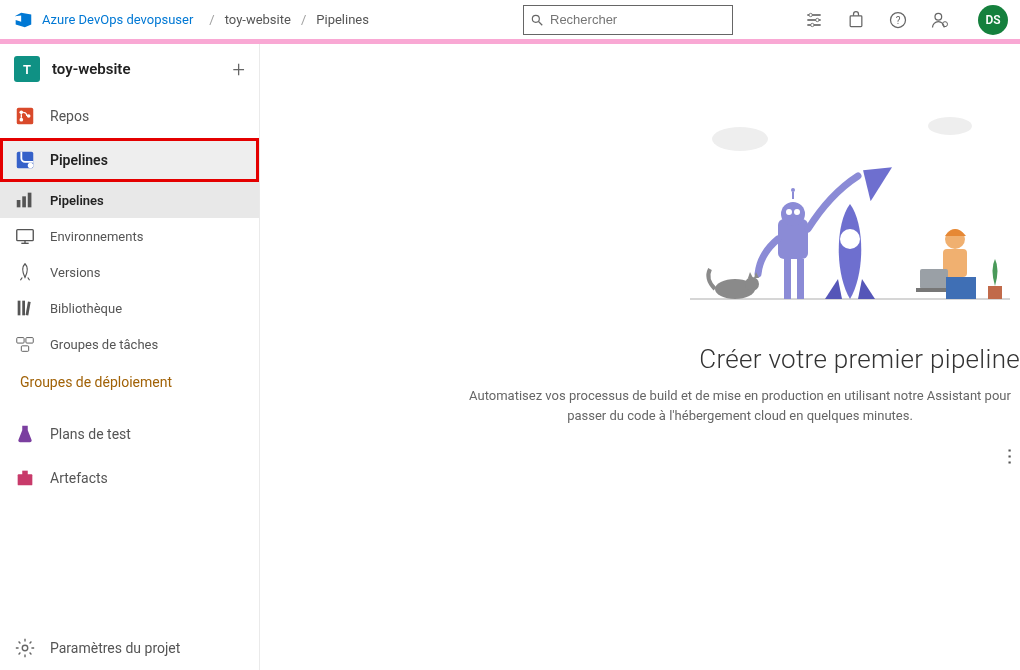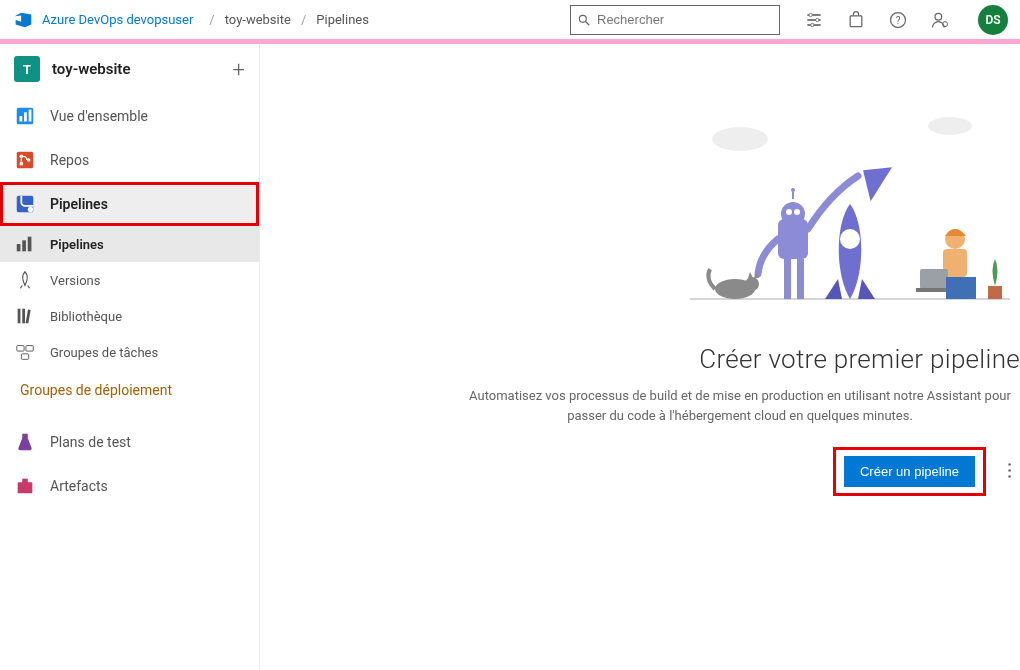--- a/index.html
+++ b/index.html
@@ -16,21 +16,21 @@
     height: 44px;
     display: flex;
     align-items: center;
     padding: 0 12px;
     border-bottom: 5px solid #f9a8d4;
   }
   .topbar .logo { width: 22px; height: 22px; margin-right: 8px; display:flex; align-items:center;}
   .topbar .org-link { color: #0078d4; font-size: 13px; margin-right: 6px; white-space: nowrap; }
   .topbar .sep { color: #a0a0a0; margin: 0 10px; font-size: 13px; }
   .topbar .crumb { color: #555; font-size: 13px; }
-  .searchwrap { margin-left: auto; display:flex; align-items:flex-end; }
+  .searchwrap { margin-left: auto; display:flex; align-items:flex-end;gap:47px; }
   .searchbox { border:1px solid #666; height:30px; width:210px; display:flex; align-items:center; padding:0 6px; }
   .searchbox svg { width:16px; height:16px; color:#666; margin-right:6px; }
   .searchbox input { border:none; outline:none; flex:1; font-size:13px; color:#444; background:transparent; }
   .top-icons { display:flex; align-items:center; gap:22px; margin-left:24px; }
   .top-icons .ico { width:20px; height:20px; color:#666; display:flex; align-items:center; justify-content:center; }
   .avatar { width:30px; height:30px; border-radius:50%; background:#15803d; color:#fff; display:flex; align-items:center; justify-content:center; font-size:12px; font-weight:600; margin-left:6px;}
 
   .shell { display:flex; height:calc(670px - 44px); }
   .sidebar {
     width: 260px;
@@ -141,31 +141,20 @@
     <div class="proj-header">
       <div class="proj-badge">T</div>
       <div class="proj-name">toy-website</div>
       <div class="plus">+</div>
     </div>
 
     <div class="nav">
       <div class="nav-item">
         <div class="nav-ico">
           <svg viewBox="0 0 24 24">
-              <rect x="3" y="3" width="18" height="18" rx="2" fill="#1f8ce6"></rect>
-              <rect x="6" y="12" width="3" height="6" fill="#fff"></rect>
-              <rect x="11" y="8" width="3" height="10" fill="#fff"></rect>
-              <rect x="16" y="5" width="3" height="13" fill="#fff"></rect>
-            </svg>
-        </div>
-        <span>Vue d'ensemble</span>
-      </div>
-      <div class="nav-item">
-        <div class="nav-ico">
-          <svg viewBox="0 0 24 24">
               <rect x="3" y="3" width="18" height="18" rx="2" fill="#d94a2b"></rect>
               <circle cx="8" cy="8" r="2" fill="#fff"></circle>
               <circle cx="8" cy="16" r="2" fill="#fff"></circle>
               <circle cx="16" cy="12" r="2" fill="#fff"></circle>
               <path d="M8 10 V14 M10 8 C14 8 14 12 14 12" stroke="#fff" stroke-width="1.5" fill="none"></path>
             </svg>
         </div>
         <span>Repos</span>
       </div>
       <div class="nav-item top-active highlighted">
@@ -185,20 +174,30 @@
               <rect x="3" y="12" width="4" height="8" fill="#555"></rect>
               <rect x="9" y="8" width="4" height="12" fill="#555"></rect>
               <rect x="15" y="4" width="4" height="16" fill="#555"></rect>
             </svg>
         </div>
         <span>Pipelines</span>
       </div>
       <div class="sub-item">
         <div class="sub-ico">
           <svg viewBox="0 0 24 24">
+              <rect x="3" y="5" width="18" height="12" rx="1" stroke="#555" stroke-width="1.5" fill="none"></rect>
+              <line x1="8" y1="20" x2="16" y2="20" stroke="#555" stroke-width="1.5"></line>
+              <line x1="12" y1="17" x2="12" y2="20" stroke="#555" stroke-width="1.5"></line>
+            </svg>
+        </div>
+        <span>Environnements</span>
+      </div>
+      <div class="sub-item">
+        <div class="sub-ico">
+          <svg viewBox="0 0 24 24">
               <path d="M12 3 C15 6 15 12 12 18 C9 12 9 6 12 3 Z" stroke="#555" stroke-width="1.3" fill="none"></path>
               <line x1="9" y1="18" x2="7" y2="21" stroke="#555" stroke-width="1.3"></line>
               <line x1="15" y1="18" x2="17" y2="21" stroke="#555" stroke-width="1.3"></line>
             </svg>
         </div>
         <span>Versions</span>
       </div>
       <div class="sub-item">
         <div class="sub-ico">
           <svg viewBox="0 0 24 24">
@@ -237,20 +236,31 @@
         <div class="nav-ico">
           <svg viewBox="0 0 24 24">
               <rect x="4" y="8" width="16" height="12" rx="1" fill="#c83a6a"></rect>
               <rect x="9" y="4" width="6" height="5" fill="#c83a6a"></rect>
             </svg>
         </div>
         <span>Artefacts</span>
       </div>
     </div>
 
+    <div class="sidebar-footer">
+      <div class="nav-item">
+        <div class="nav-ico">
+          <svg viewBox="0 0 24 24">
+              <circle cx="12" cy="12" r="3" stroke="#666" stroke-width="1.5" fill="none"></circle>
+              <path d="M12 2v3M12 19v3M2 12h3M19 12h3M5 5l2 2M17 17l2 2M19 5l-2 2M7 17l-2 2" stroke="#666" stroke-width="1.5"></path>
+            </svg>
+        </div>
+        <span>Paramètres du projet</span>
+      </div>
+    </div>
   </div>
 
   <div class="content">
     <div class="illus">
       <svg viewBox="0 0 340 220">
 
         <ellipse cx="60" cy="35" rx="28" ry="12" fill="#eeeeee"></ellipse>
         <ellipse cx="270" cy="22" rx="22" ry="9" fill="#eeeeee"></ellipse>
 
         <line x1="10" y1="195" x2="330" y2="195" stroke="#d6d6d6" stroke-width="2"></line>
@@ -288,19 +298,16 @@
 
         <rect x="308" y="182" width="14" height="13" fill="#c16a4a"></rect>
         <path d="M315 182 Q310 165 315 155 Q320 165 315 182" fill="#4a9a5a"></path>
       </svg>
     </div>
 
     <div class="headline">Créer votre premier pipeline</div>
     <div class="subtext">Automatisez vos processus de build et de mise en production en utilisant notre Assistant pour passer du code à l'hébergement cloud en quelques minutes.</div>
 
     <div class="cta-row">
-      <div class="cta-box">
-        <button class="cta-btn">Créer un pipeline</button>
-      </div>
       <div class="more-btn">⋯</div>
     </div>
   </div>
 </div>
 
 </body></html>

